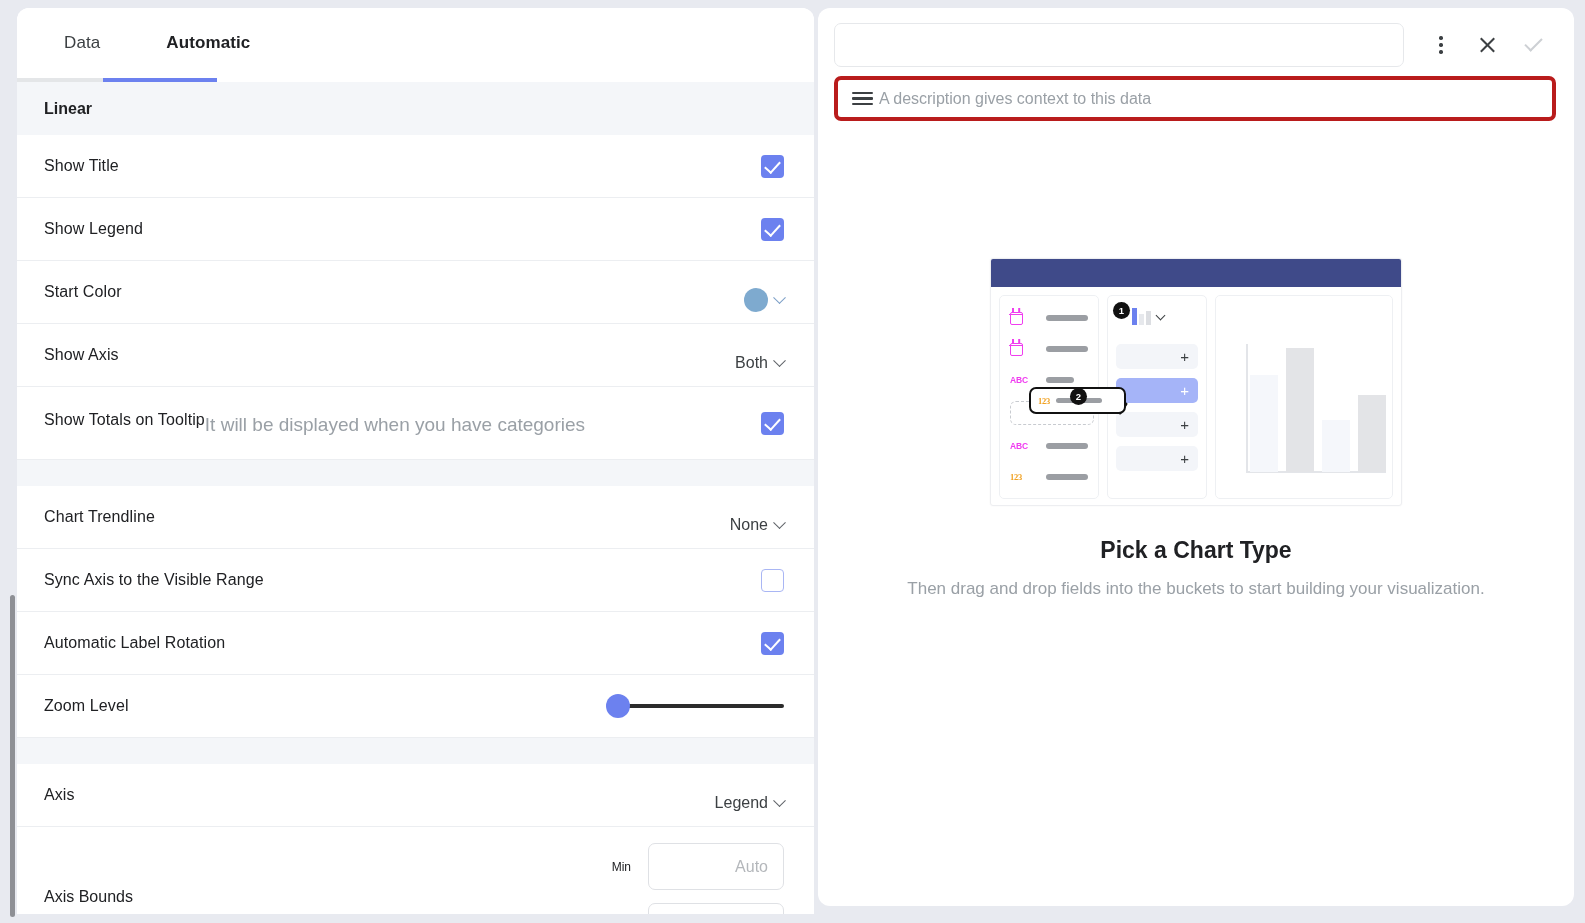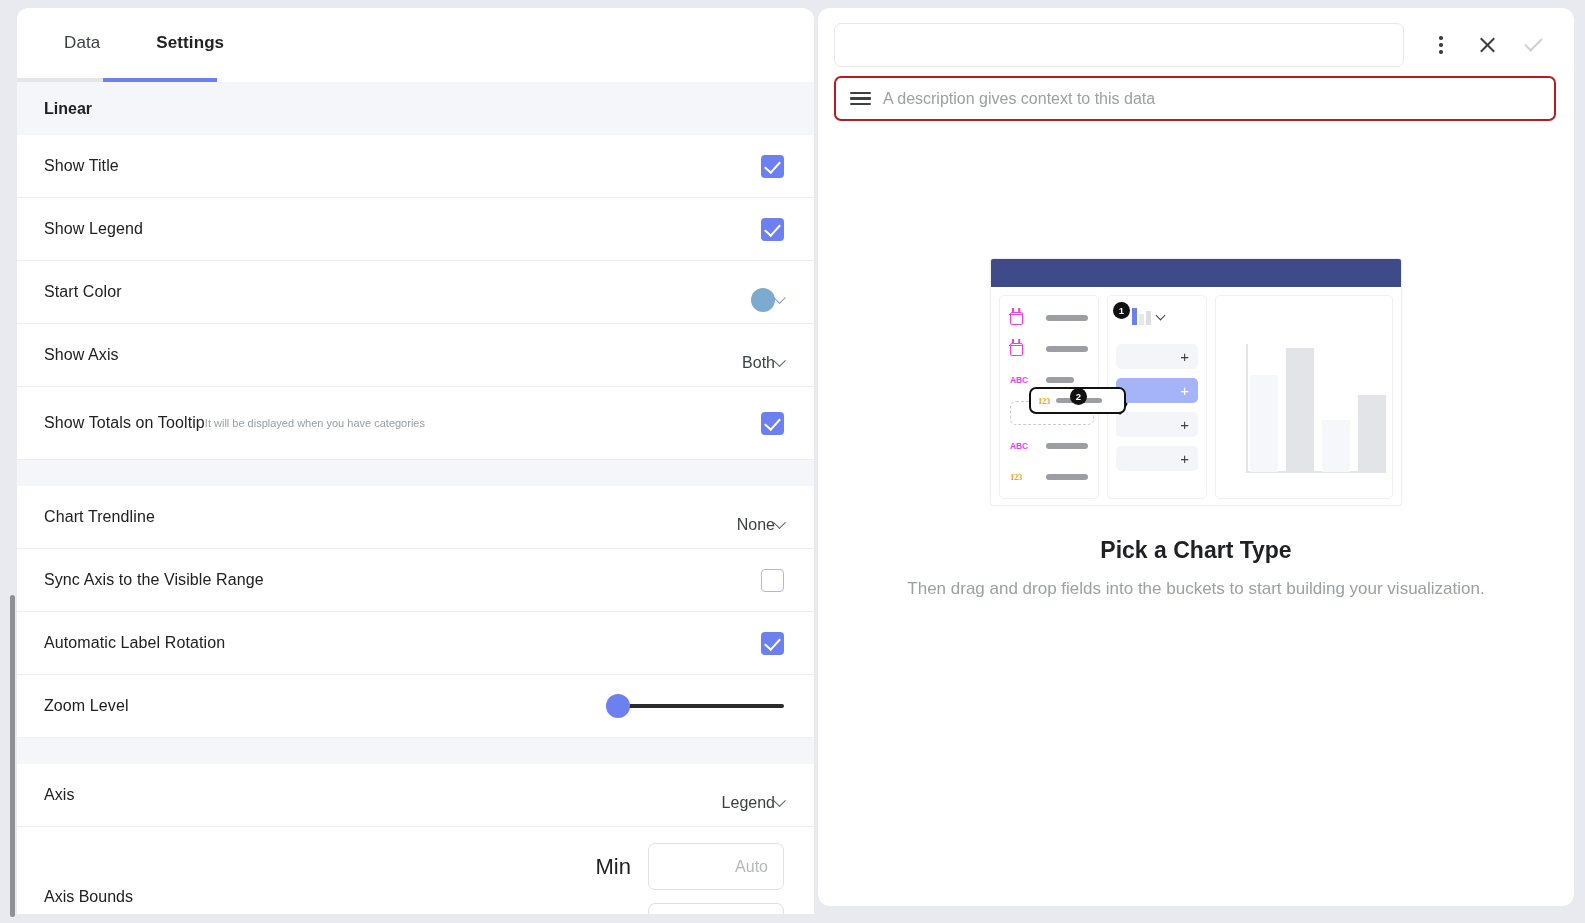--- a/index.html
+++ b/index.html
@@ -14,21 +14,21 @@
   
   .left-panel {
     position: absolute; left: 17px; top: 8px;
     width: 797px; height: 906px;
     background: #ffffff;
     border-radius: 12px 12px 0 0;
     overflow: hidden;
   }
   .tabs {
     display: flex; align-items: center;
-    height: 70px; padding-left: 23px; gap: 8px;
+    height: 70px; padding-left: 23px; gap: 18px;
     background: #fff;
   }
   .tab {
     font-size: 17px; color: #3c4043;
     padding: 0 24px; height: 100%;
     display: flex; align-items: center;
     cursor: pointer; letter-spacing: .1px;
   }
   .tab.active { font-weight: 700; color: #202124; }
   .tab-underline-track {
@@ -56,40 +56,40 @@
   .row {
     position: relative;
     display: flex; align-items: center; justify-content: space-between;
     padding: 0 30px 0 27px;
     height: 63px;
     border-bottom: 1px solid #eceef1;
     background: #fff;
   }
   .row.tall { height: 73px; align-items: center; }
   .row .label { font-size: 16px; color: #202124; letter-spacing: .1px; }
-  .row .sublabel { font-size: 11px; color: #9aa0a6; margin-top: 3px; }
+  .row .sublabel { font-size: 19px; color: #9aa0a6; margin-top: 3px; }
   .row .labelwrap { display: flex; justify-content: center; }
 
   
   .cbx {
     width: 23px; height: 23px; border-radius: 4px;
     background: #6c81ef; position: relative; cursor: pointer;
     flex: none;
   }
   .cbx::after {
     content: ""; position: absolute;
     left: 7px; top: 3px; width: 7px; height: 13px;
     border: solid #fff; border-width: 0 2.6px 2.6px 0;
     transform: rotate(42deg);
   }
   .cbx.unchecked { background: #fff; border: 1.6px solid #a9b6f4; }
   .cbx.unchecked::after { display: none; }
 
   
-  .dd { display: flex; align-items: center; cursor: pointer; margin-top: 16px; }
+  .dd { display: flex; align-items: center; gap: 7px; cursor: pointer; margin-top: 16px; }
   .dd .dd-val { font-size: 16px; color: #3c4043; }
   .chev {
     width: 9px; height: 9px;
     border: solid #5f6368; border-width: 0 1.7px 1.7px 0;
     transform: rotate(45deg) translate(-2px,-2px);
   }
   .chev.blue { border-color: #7c9fc7; }
 
   .swatch {
     width: 24px; height: 24px; border-radius: 50%;
@@ -104,21 +104,21 @@
   }
   .slider-thumb {
     position: absolute; left: 0; width: 24px; height: 24px;
     border-radius: 50%; background: #6c81ef; cursor: pointer;
   }
 
   
   .minrow { height: 97px; border-bottom: 1px solid #eceef1; position: relative; background:#fff; }
   .minrow .label { position: absolute; left: 27px; bottom: 17px; font-size: 16px; color: #202124; }
   .bound-line { position: absolute; right: 30px; top: 16px; display: flex; align-items: center; gap: 17px; }
-  .bound-line .minlbl { font-size: 22px; color: #202124; }
+  .bound-line .minlbl { font-size: 12px; color: #202124; }
   .txtinput {
     width: 136px; height: 47px; border: 1px solid #dfe1e5; border-radius: 7px;
     background: #fff; text-align: right; padding: 16px 15px;
     font-size: 16px; color: #3c4043; font-family: "Liberation Sans", sans-serif;
     outline: none;
   }
   .txtinput::placeholder { color: #b4b7bb; }
   .bound-line2 { position: absolute; right: 30px; top: 76px; }
 
   
@@ -155,22 +155,22 @@
     background: #3c4043;
   }
   .xmark::before { transform: rotate(45deg); }
   .xmark::after { transform: rotate(-45deg); }
   .checkmark {
     width: 17px; height: 9px; border: solid #cdd0d4; border-width: 0 0 2px 2px;
     transform: rotate(-45deg); margin-top: -5px;
   }
 
   .desc-input-wrap {
-    margin-top: 9px; height: 45px; border: 2px solid #b91c1c; border-radius: 7px;
-    display: flex; align-items: center; padding: 0 14px; gap: 12px;
+    margin-top: 9px; height: 45px; border: 4px solid #b91c1c; border-radius: 7px;
+    display: flex; align-items: center; padding: 0 14px; gap: 6px;
     width: 100%;
   }
   .hamburger { display: flex; flex-direction: column; gap: 3.2px; flex: none; }
   .hamburger i { display: block; width: 21px; height: 2.4px; background: #3c4043; border-radius: 1px; }
   .hamburger i:nth-child(2) { width: 21px; }
   .desc-input {
     flex: 1; border: none; outline: none; font-size: 16px; color: #202124;
     background: transparent; font-family: "Liberation Sans", sans-serif;
   }
   .desc-input::placeholder { color: #9aa0a6; }
@@ -261,21 +261,21 @@
 
 <div class="app">
 
   <div class="left-panel">
 
     <div class="tabs">
       <div class="tab">
         <span>Data</span>
       </div>
       <div class="tab active">
-        <span>Settings</span>
+        <span>Automatic</span>
       </div>
     </div>
     <div class="tab-underline-track">
       <div class="seg-gray"></div>
       <div class="seg-blue"></div>
     </div>
 
     <div class="section-band">
       <span class="section-title">Linear</span>
     </div>

